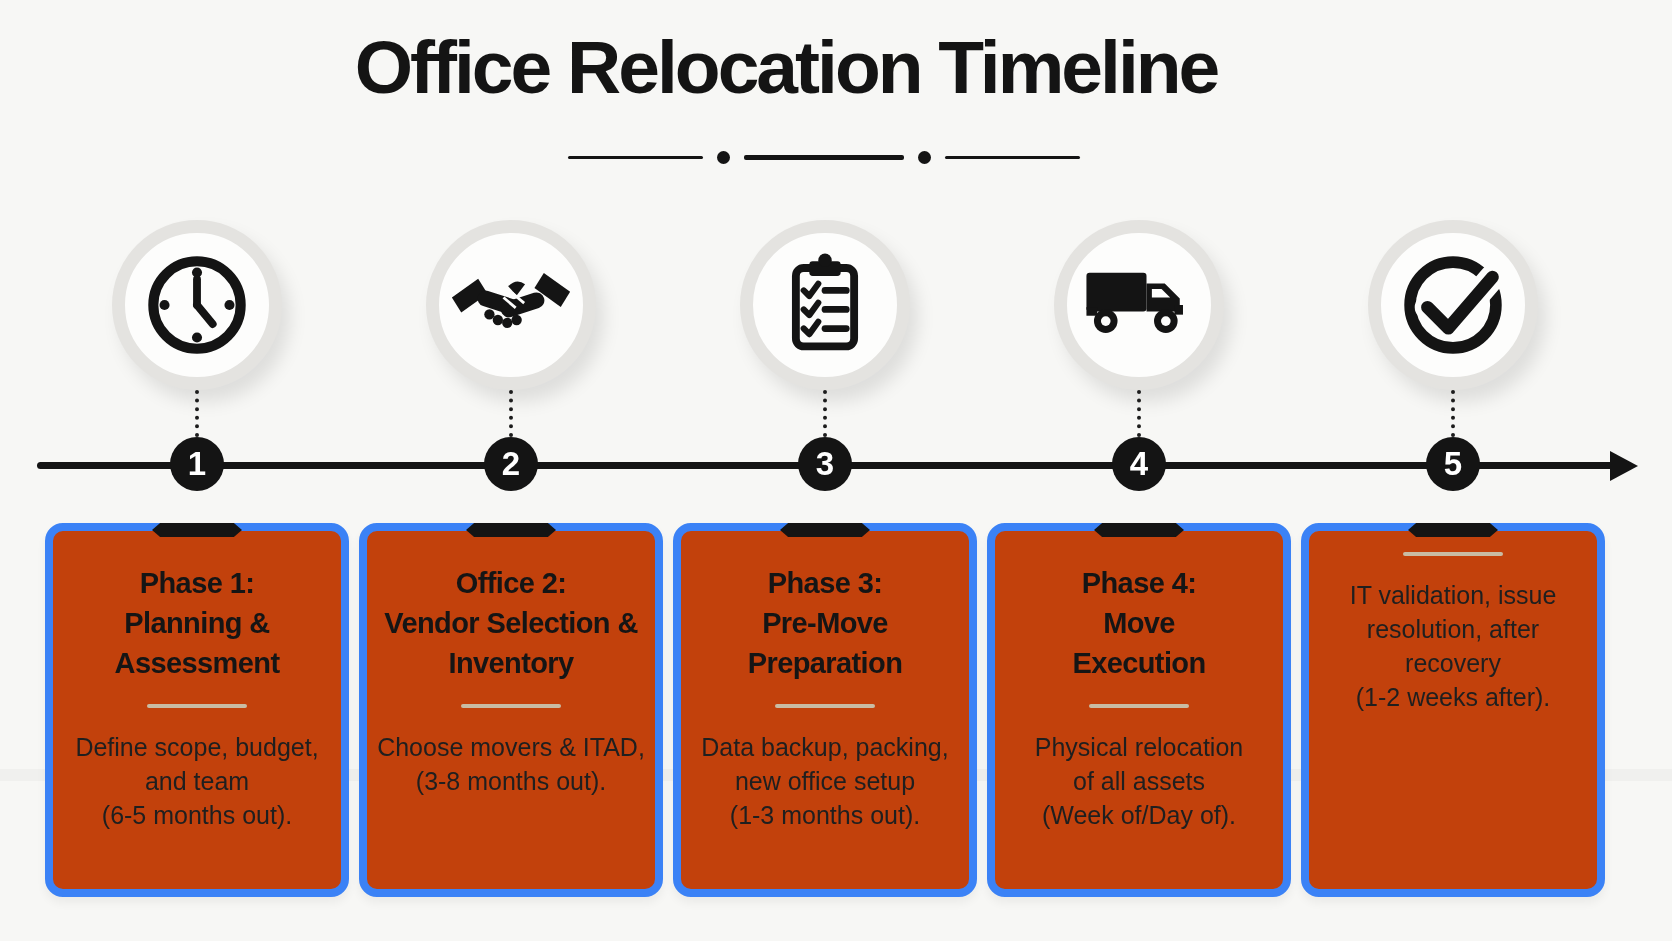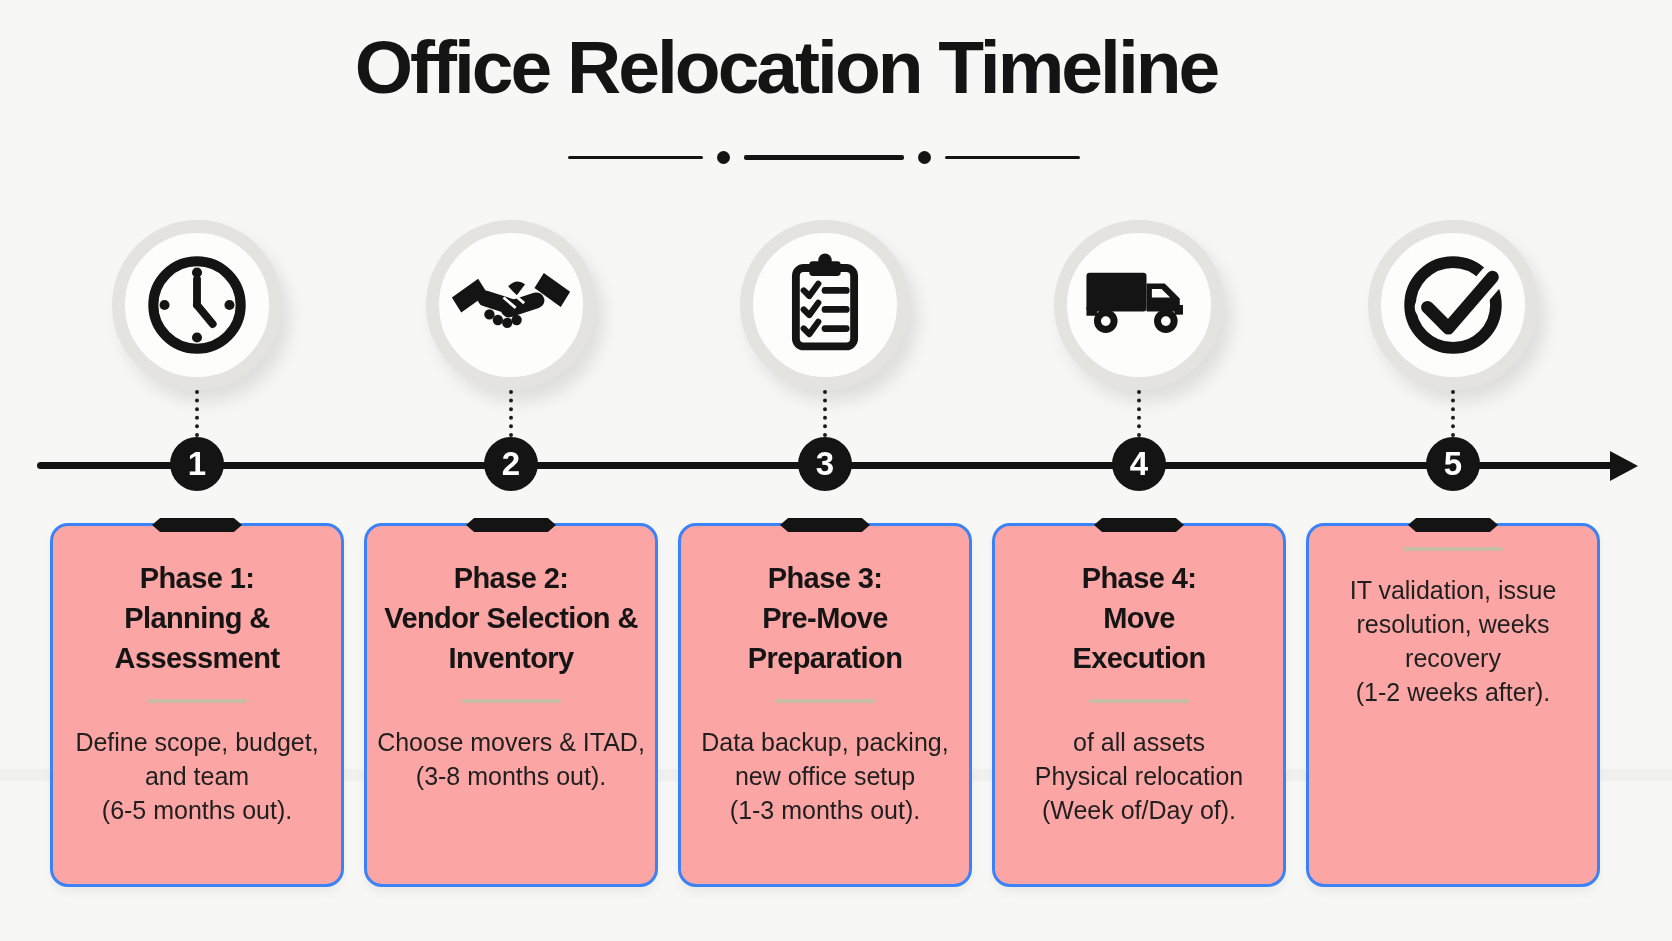--- a/index.html
+++ b/index.html
@@ -59,22 +59,22 @@
     background:#141414;color:#ffffff;
     font-size:33px;font-weight:bold;
     display:flex;align-items:center;justify-content:center;
     position:relative;z-index:3;
   }
 
   
   .phase-card{
     position:relative;margin-top:32px;
     width:288px;height:358px;
-    background:#fca5a5;
-    border:3px solid #3b82f6;border-radius:18px;
+    background:#c2410c;
+    border:8px solid #3b82f6;border-radius:18px;
     box-shadow:0 6px 10px rgba(0,0,0,0.05);
   }
   .card-pill{
     position:absolute;top:-8px;left:50%;transform:translateX(-50%);
     width:90px;height:14px;background:#141414;
     clip-path:polygon(9% 0,91% 0,100% 50%,91% 100%,9% 100%,0 50%);
   }
   .card-title{
     margin-top:32px;
     font-size:29px;font-weight:bold;line-height:40px;letter-spacing:-0.6px;
@@ -161,21 +161,21 @@
           </g>
           <path d="M57 34 l13 11" stroke="#fdfdfc" stroke-width="3" fill="none"></path>
           <path d="M66 29 l13 11" stroke="#fdfdfc" stroke-width="3" fill="none"></path>
         </svg>
       </div>
       <div class="connector"></div>
       <div class="num-badge">2</div>
       <div class="phase-card">
         <div class="card-pill"></div>
         <div class="card-title">
-          <div>Phase 2:</div>
+          <div>Office 2:</div>
           <div>Vendor Selection &amp;</div>
           <div>Inventory</div>
         </div>
         <div class="card-divider"></div>
         <div class="card-desc">
           <div>Choose movers &amp; ITAD,</div>
           <div>(3-8 months out).</div>
           <div></div>
         </div>
       </div>
@@ -232,22 +232,22 @@
       <div class="num-badge">4</div>
       <div class="phase-card">
         <div class="card-pill"></div>
         <div class="card-title">
           <div>Phase 4:</div>
           <div>Move</div>
           <div>Execution</div>
         </div>
         <div class="card-divider"></div>
         <div class="card-desc">
+          <div>Physical relocation</div>
           <div>of all assets</div>
-          <div>Physical relocation</div>
           <div>(Week of/Day of).</div>
           <div></div>
         </div>
       </div>
     </div>
 
     <div class="phase-col">
       <div class="icon-circle">
         <svg width="116" height="116" viewBox="0 0 100 100">
           <circle cx="50" cy="50" r="37" fill="none" stroke="#141414" stroke-width="10"></circle>
@@ -255,21 +255,21 @@
           <path d="M28 52 L46 70 L84 26" fill="none" stroke="#141414" stroke-width="11" stroke-linecap="round" stroke-linejoin="round"></path>
         </svg>
       </div>
       <div class="connector"></div>
       <div class="num-badge">5</div>
       <div class="phase-card">
         <div class="card-pill"></div>
         <div class="card-divider"></div>
         <div class="card-desc">
           <div>IT validation, issue</div>
-          <div>resolution, weeks</div>
+          <div>resolution, after</div>
           <div>recovery</div>
           <div>(1-2 weeks after).</div>
         </div>
       </div>
     </div>
 
   </div>
 
   <div class="bottom-band"></div>
 </div>

